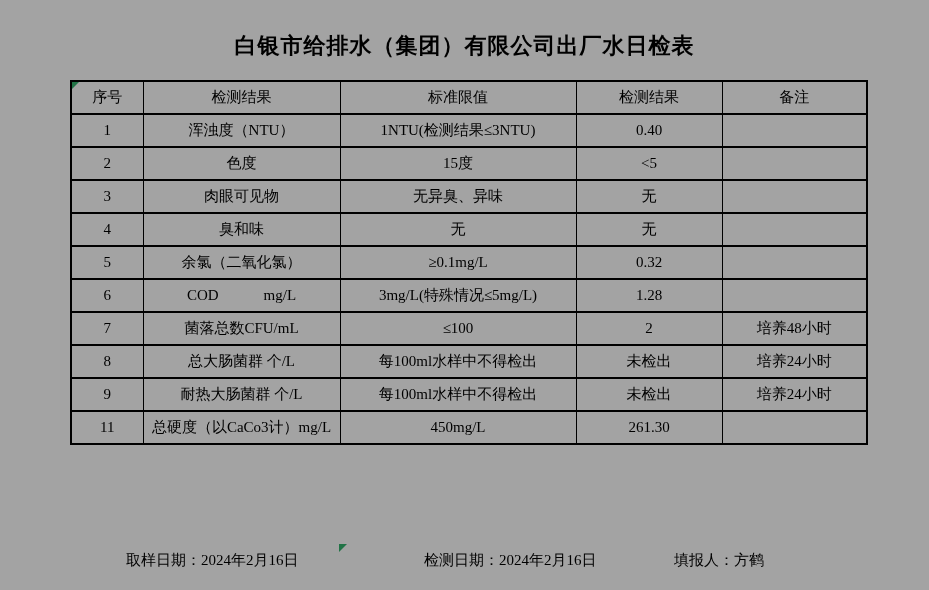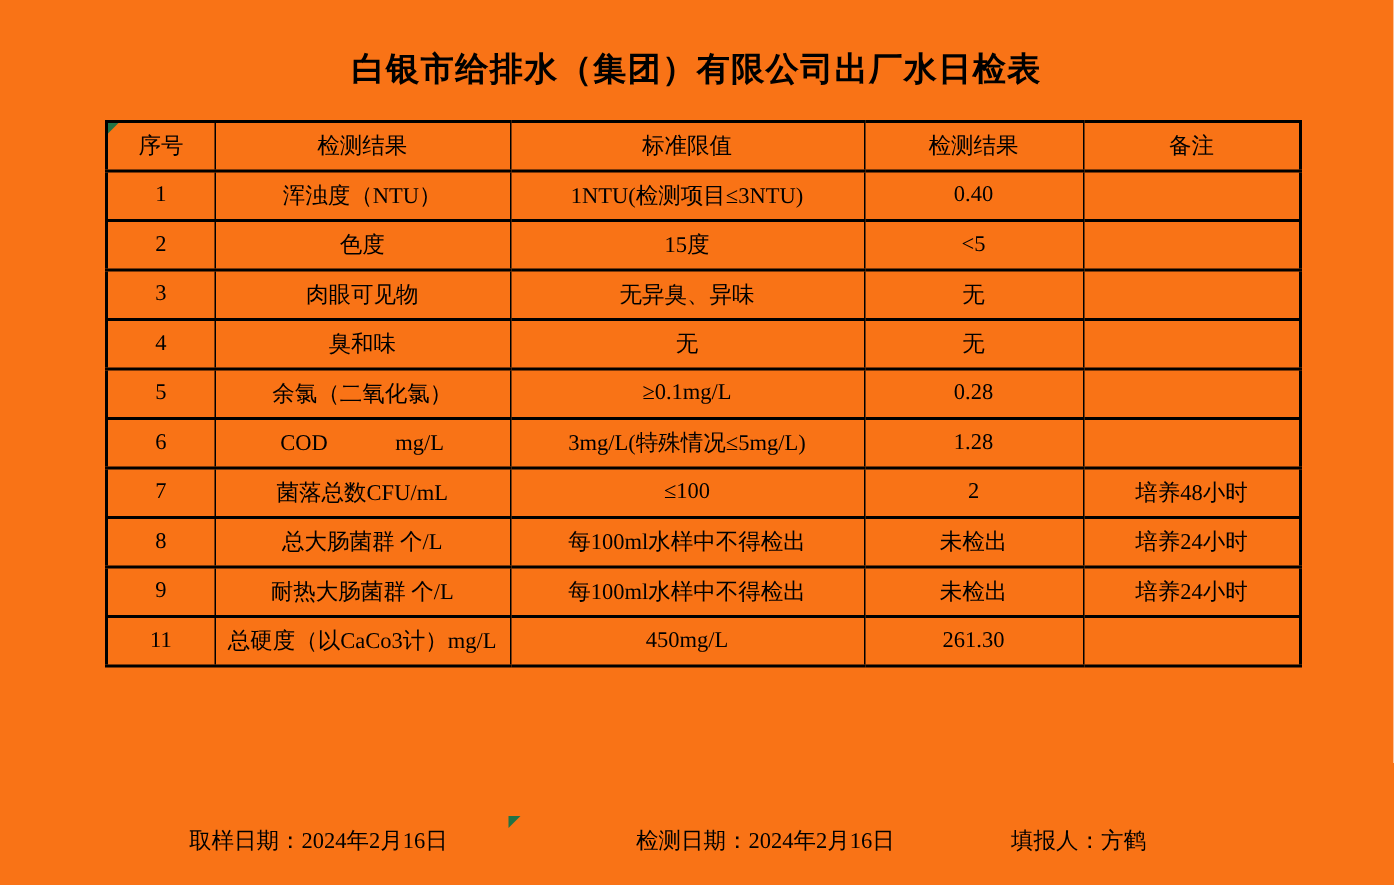--- a/index.html
+++ b/index.html
@@ -1,19 +1,19 @@
 <!DOCTYPE html>
 <html><head>
 <meta charset="utf-8">
 <style>
   html,body{margin:0;padding:0;background:#ffffff;}
   .page{
     position:relative;
     width:929px;height:590px;
-    background:#f97316;
+    background:#a3a3a3;
     overflow:hidden;
     font-family:"Liberation Serif","DejaVu Serif",serif;
     color:#000000;
   }
   .title{
     position:absolute;
     top:31px;left:0;width:929px;
     text-align:center;
     font-size:22px;
     font-weight:bold;
@@ -91,21 +91,21 @@
           <th>检测结果</th>
           <th>标准限值</th>
           <th>检测结果</th>
           <th>备注</th>
         </tr>
     </thead>
     <tbody>
         <tr>
           <td>1</td>
           <td>浑浊度（NTU）</td>
-          <td>1NTU(检测项目≤3NTU)</td>
+          <td>1NTU(检测结果≤3NTU)</td>
           <td>0.40</td>
           <td></td>
         </tr>
         <tr>
           <td>2</td>
           <td>色度</td>
           <td>15度</td>
           <td>&lt;5</td>
           <td></td>
         </tr>
@@ -120,21 +120,21 @@
           <td>4</td>
           <td>臭和味</td>
           <td>无</td>
           <td>无</td>
           <td></td>
         </tr>
         <tr>
           <td>5</td>
           <td>余氯（二氧化氯）</td>
           <td>≥0.1mg/L</td>
-          <td>0.28</td>
+          <td>0.32</td>
           <td></td>
         </tr>
         <tr>
           <td>6</td>
           <td>COD　　　mg/L</td>
           <td>3mg/L(特殊情况≤5mg/L)</td>
           <td>1.28</td>
           <td></td>
         </tr>
         <tr>

